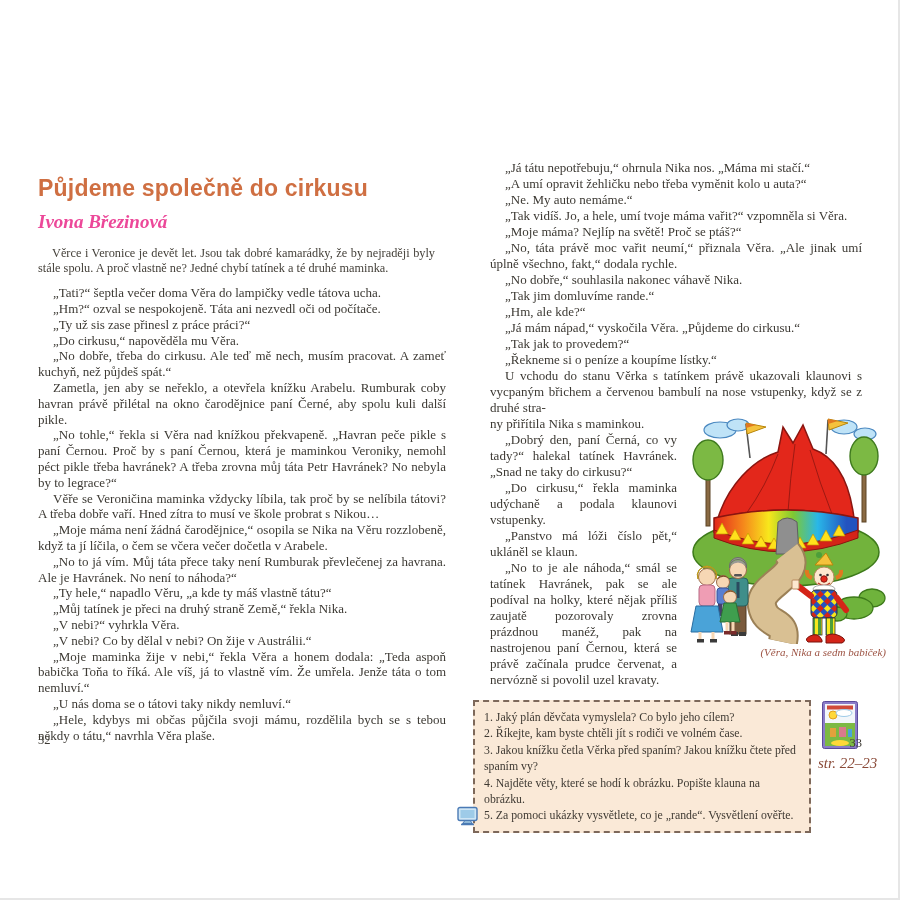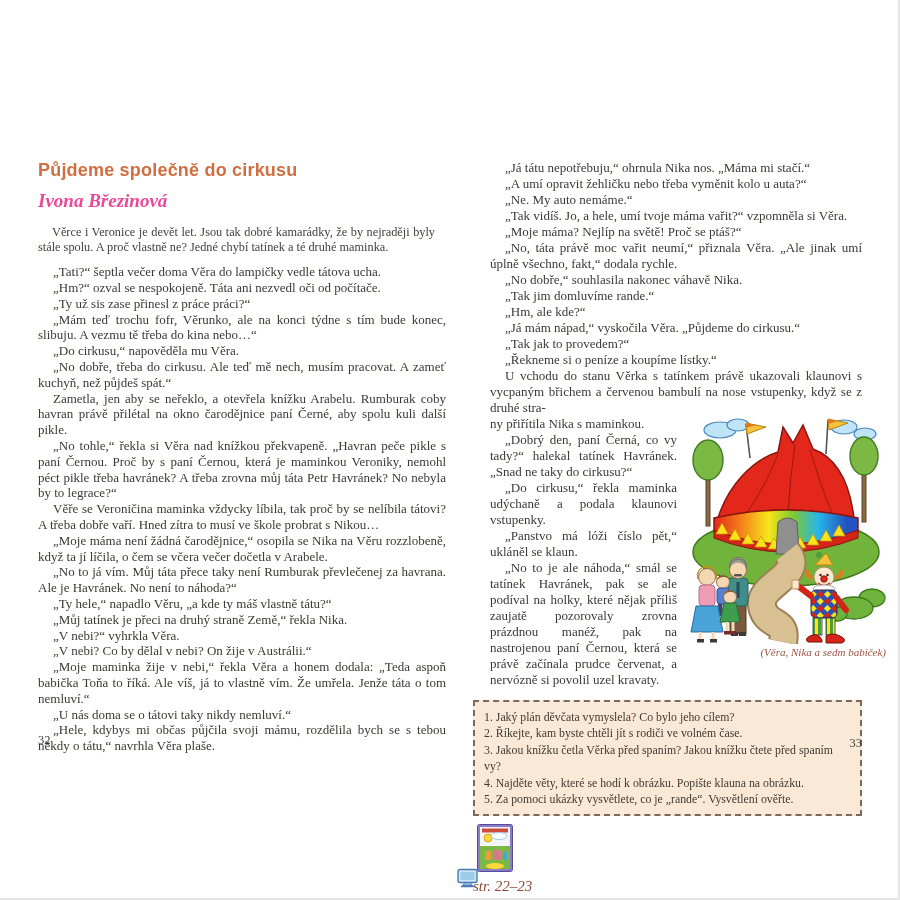--- a/index.html
+++ b/index.html
@@ -4,54 +4,53 @@
 <style>
   html,body{margin:0;padding:0;}
   body{
     width:900px;height:900px;position:relative;background:#ffffff;
     font-family:"Liberation Serif", serif;color:#3c3933;overflow:hidden;
     border-right:2px solid #e6e6e6;border-bottom:2px solid #e6e6e6;box-sizing:border-box;
   }
   .page-left{position:absolute;left:38px;top:160px;width:408px;}
   .page-right{position:absolute;left:490px;top:160px;width:372px;}
   .title{
-    font-family:"Liberation Sans", sans-serif;font-weight:700;font-size:18px;
-    color:var(--title_orange,#cf6f42);margin:0 0 9px 0;letter-spacing:.2px;
+    font-family:"Liberation Sans", sans-serif;font-weight:700;font-size:23px;
+    color:var(--title_orange,#cf6f42);margin:15px 0 9px 0;letter-spacing:.2px;
   }
   .author{font-size:19px;font-weight:700;font-style:italic;color:#ec4899;margin:0 0 13px 0;}
   .intro{font-size:12.3px;line-height:14.6px;text-align:justify;text-indent:14px;margin:0 11px 10px 0;color:#45413a;}
   .story p, .page-right p{margin:0;font-size:13px;text-align:justify;text-indent:15px;color:#3c3933;}
   .story p{line-height:15.8px;}
   .page-right p{line-height:16px;}
   p.cont{text-indent:0;}
   .illu-float{float:right;width:200px;margin:-2px -24px 2px 9px;}
   .illu-float svg{display:block;}
   .caption{font-size:11px;font-style:italic;color:var(--caption_color,#9c5242);text-align:right;margin-top:2px;text-indent:0;}
-  .exercise-row{clear:both;position:relative;display:flex;gap:7px;margin:12px 0 0 -17px;align-items:flex-start;flex-direction:column;}
+  .exercise-row{clear:both;position:relative;display:flex;gap:7px;margin:12px 0 0 -17px;align-items:flex-start;}
   .computer-icon{position:absolute;left:-17px;bottom:3px;}
   .ex-box{flex:1;background:var(--box_bg,#fae9d7);border:2px dashed var(--box_border,#7d685a);padding:7px 9px;}
   .ex-box p{font-size:11.8px;line-height:16.4px;text-align:left;text-indent:0;color:#3f3a33;}
   .ex-side{width:44px;text-align:center;padding-top:1px;}
   .ref{font-size:15px;font-style:italic;color:var(--ref_color,#8a4a38);display:block;margin-top:2px;white-space:nowrap;}
   .page-num{position:absolute;font-size:12.5px;color:#3c3933;}
   #pn-left{left:38px;top:733px;}
   #pn-right{right:36px;top:736px;}
 </style>
 </head>
 <body>
 
 <div class="page-left">
   <h1 class="title">Půjdeme společně do cirkusu</h1>
   <div class="author">Ivona Březinová</div>
   <p class="intro">Věrce i Veronice je devět let. Jsou tak dobré kamarádky, že by nejraději byly stále spolu. A proč vlastně ne? Jedné chybí tatínek a té druhé maminka.</p>
   <div class="story">
       <p>„Tati?“ šeptla večer doma Věra do lampičky vedle tátova ucha.</p>
       <p>„Hm?“ ozval se nespokojeně. Táta ani nezvedl oči od počítače.</p>
       <p>„Ty už sis zase přinesl z práce práci?“</p>
-      <p>„Mám teď trochu fofr, Věrunko, ale na konci týdne s tím bude konec, slibuju. A vezmu tě třeba do kina nebo…“</p>
       <p>„Do cirkusu,“ napověděla mu Věra.</p>
       <p>„No dobře, třeba do cirkusu. Ale teď mě nech, musím pracovat. A zameť kuchyň, než půjdeš spát.“</p>
       <p>Zametla, jen aby se neřeklo, a otevřela knížku Arabelu. Rumburak coby havran právě přilétal na okno čarodějnice paní Černé, aby spolu kuli další pikle.</p>
       <p>„No tohle,“ řekla si Věra nad knížkou překvapeně. „Havran peče pikle s paní Černou. Proč by s paní Černou, která je maminkou Veroniky, nemohl péct pikle třeba havránek? A třeba zrovna můj táta Petr Havránek? No nebyla by to legrace?“</p>
       <p>Věře se Veroničina maminka vždycky líbila, tak proč by se nelíbila tátovi? A třeba dobře vaří. Hned zítra to musí ve škole probrat s Nikou…</p>
       <p>„Moje máma není žádná čarodějnice,“ osopila se Nika na Věru rozzlobeně, když ta jí líčila, o čem se včera večer dočetla v Arabele.</p>
       <p>„No to já vím. Můj táta přece taky není Rumburak převlečenej za havrana. Ale je Havránek. No není to náhoda?“</p>
       <p>„Ty hele,“ napadlo Věru, „a kde ty máš vlastně tátu?“</p>
       <p>„Můj tatínek je přeci na druhý straně Země,“ řekla Nika.</p>
       <p>„V nebi?“ vyhrkla Věra.</p>

